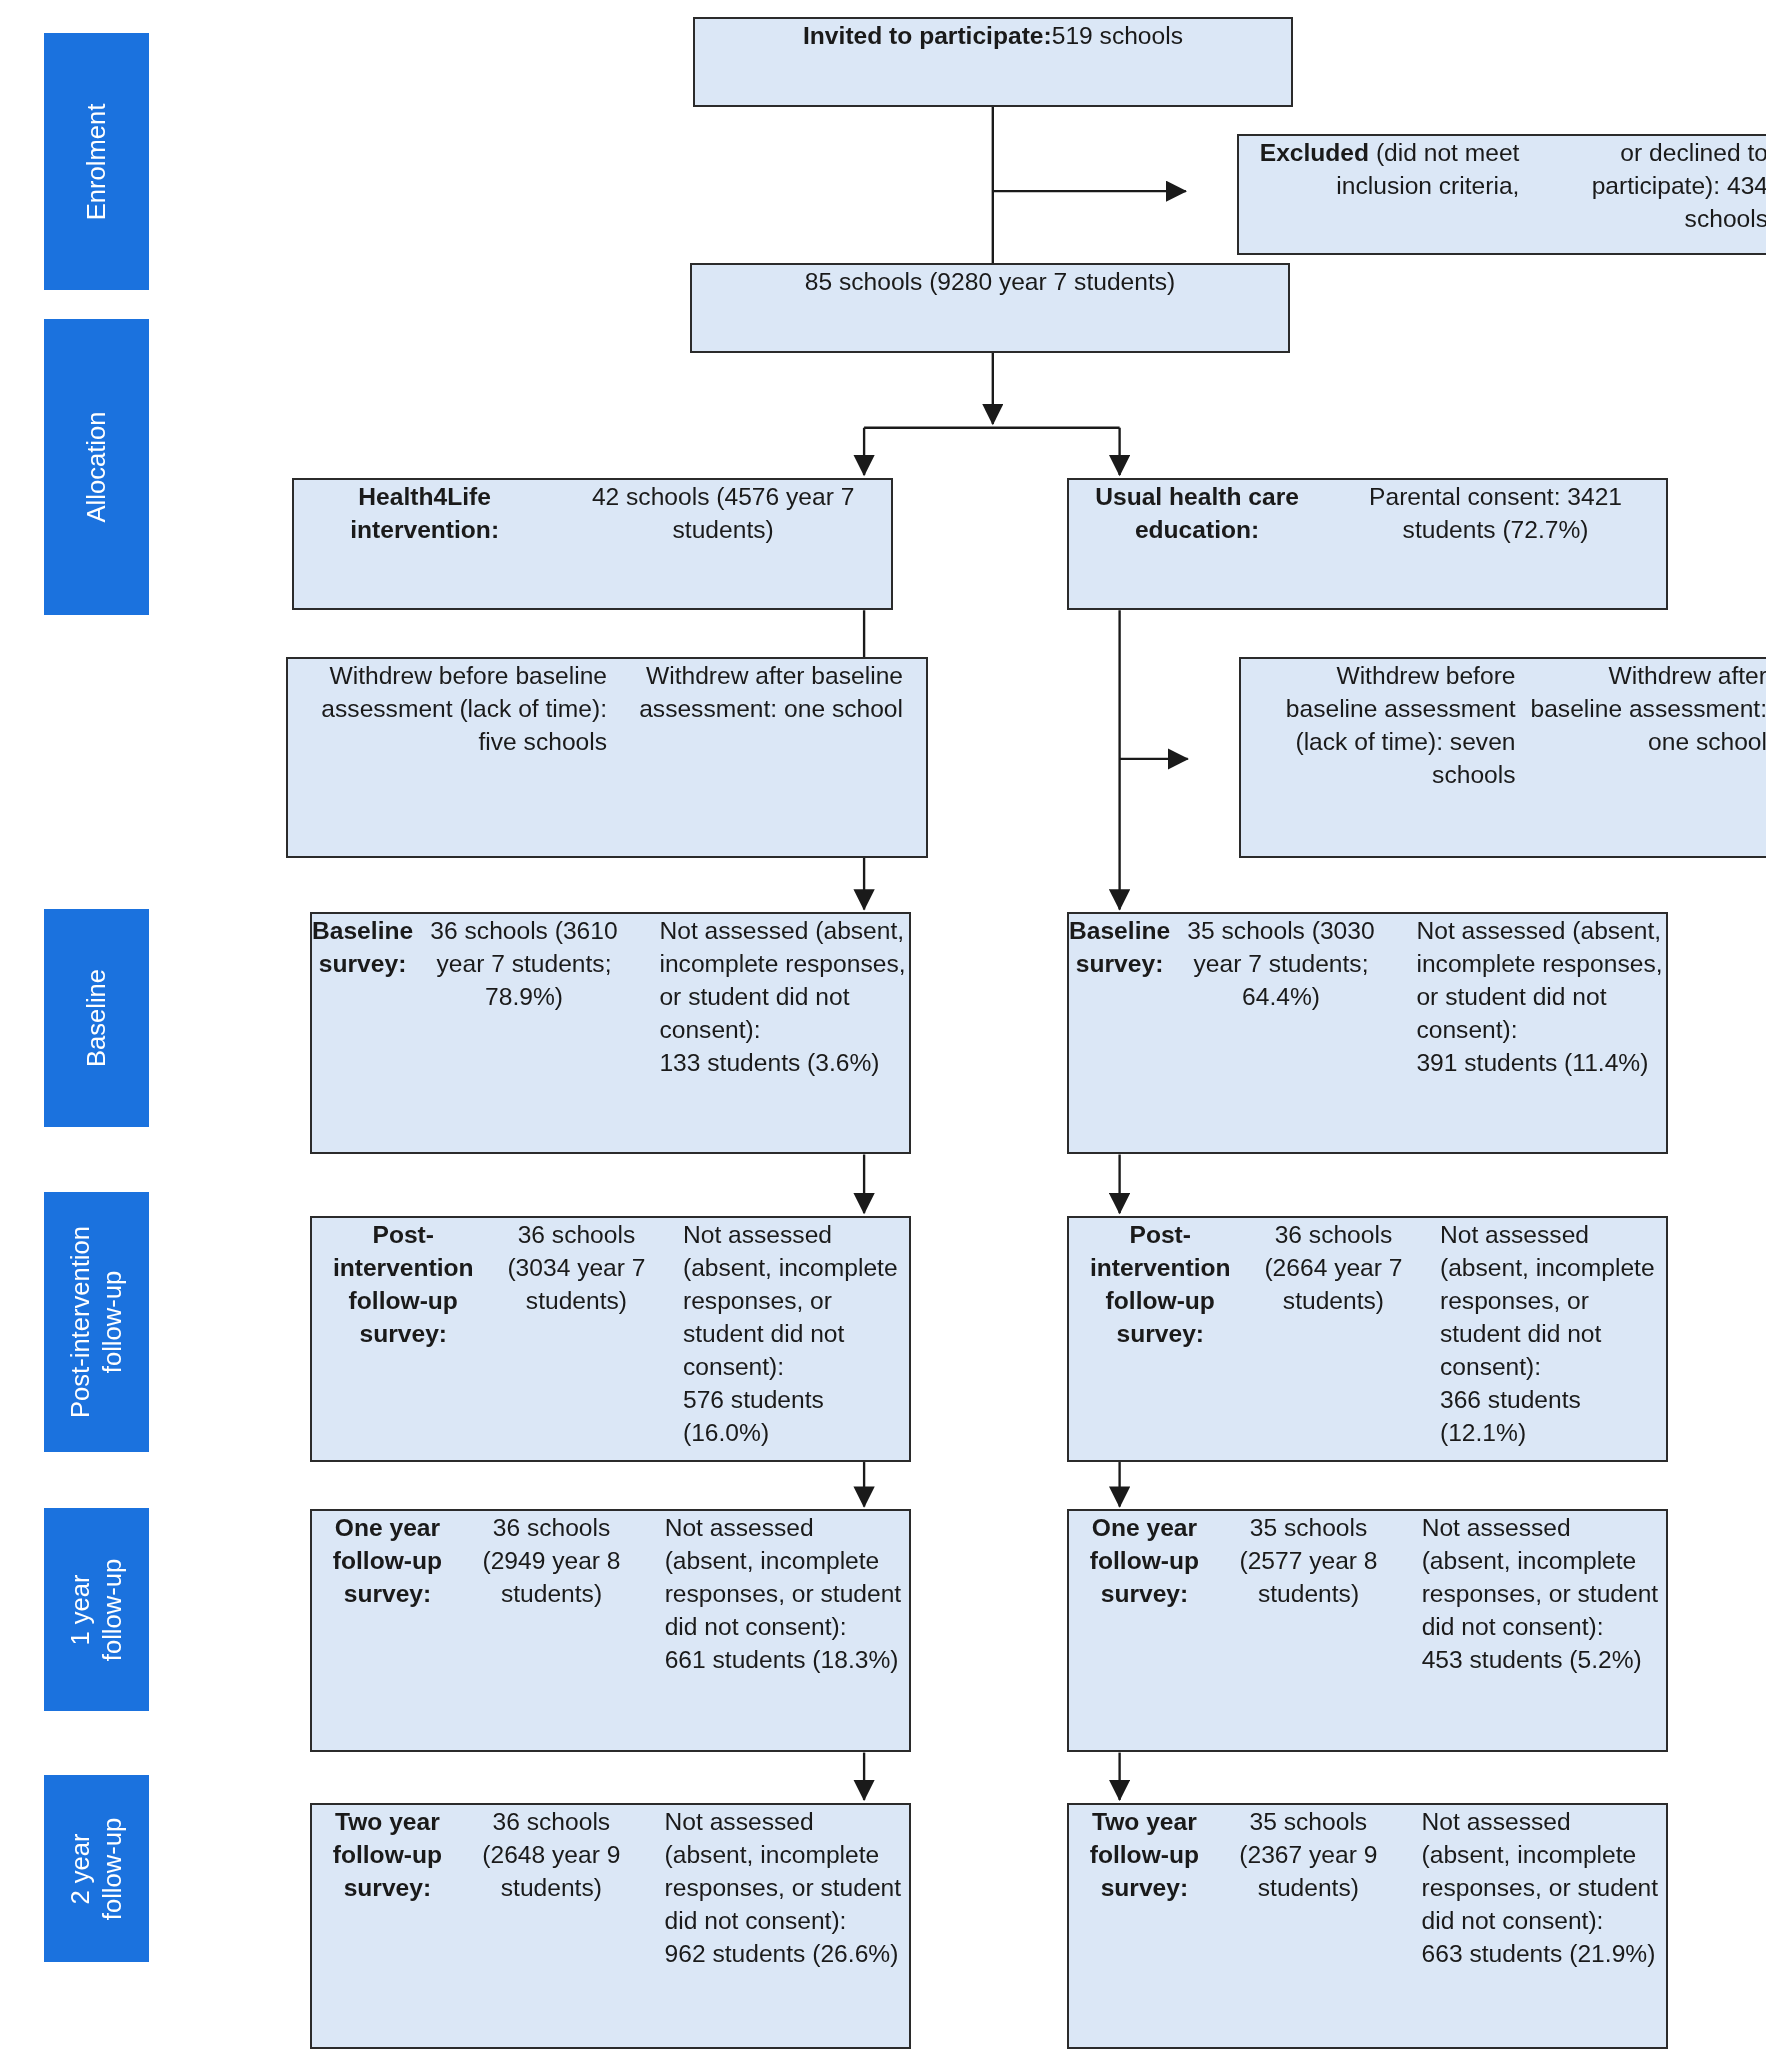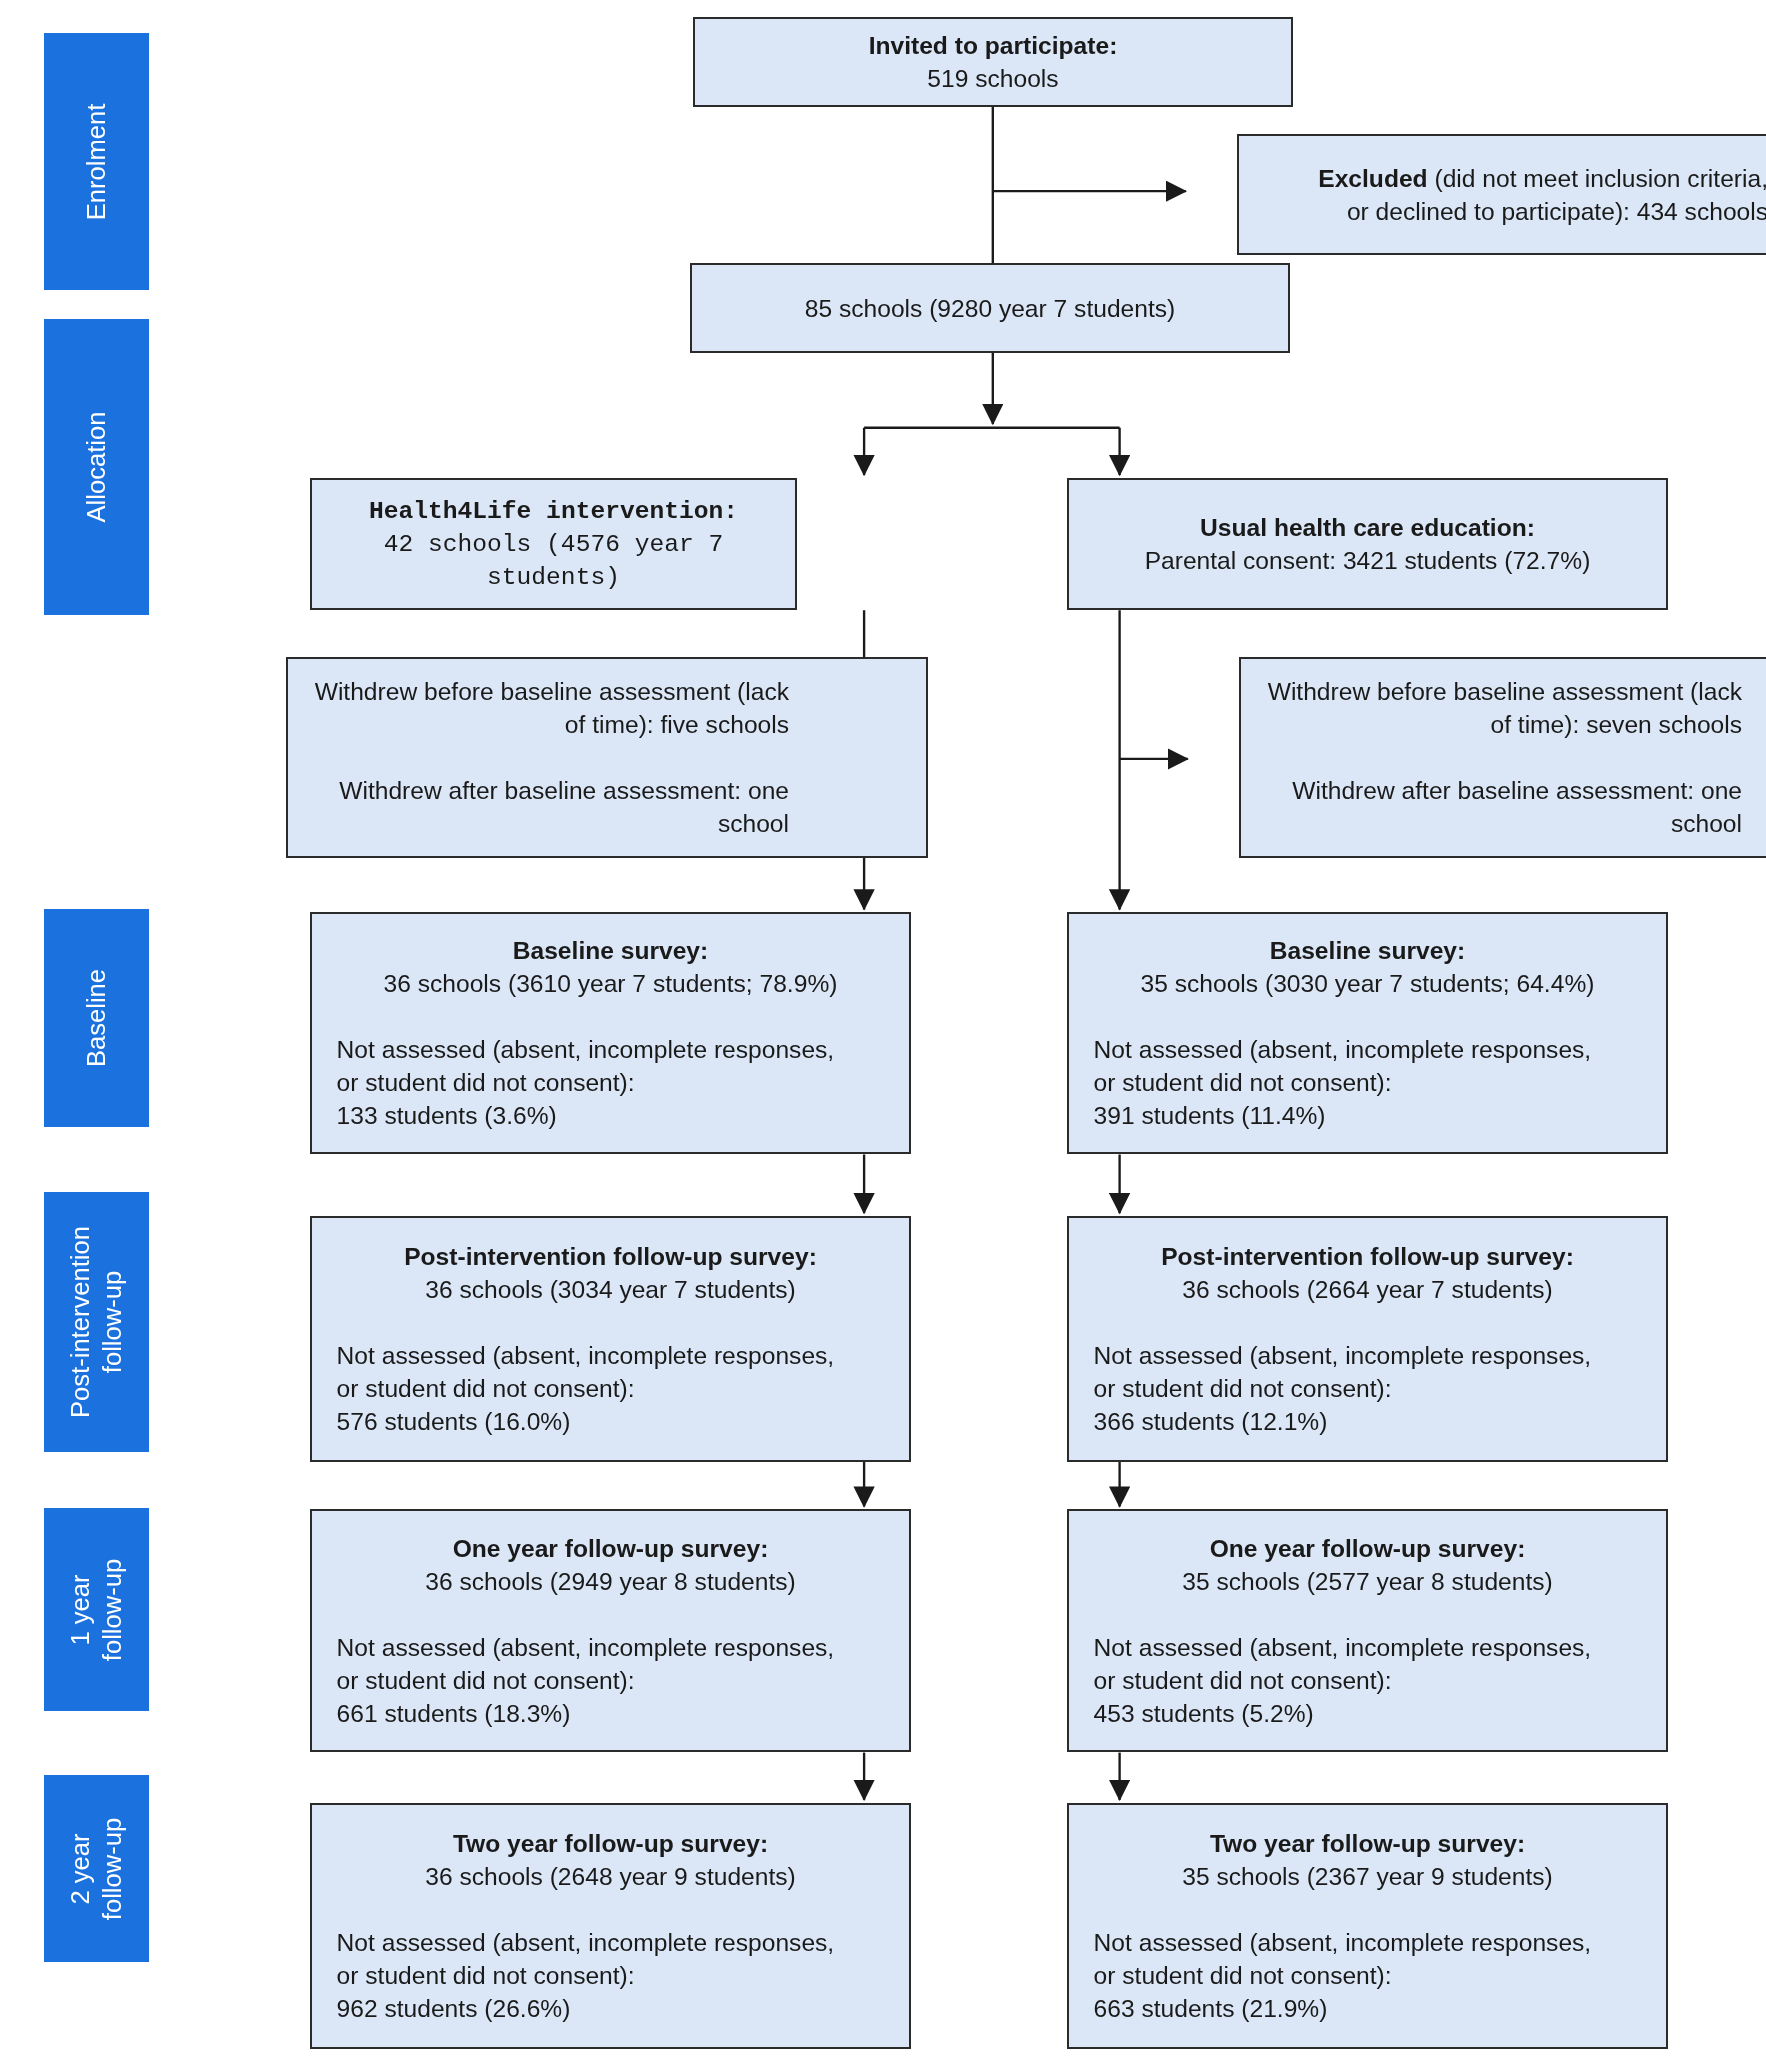--- a/index.html
+++ b/index.html
@@ -14,21 +14,21 @@
   }
   .rail-label {
     transform:rotate(-90deg); white-space:nowrap; text-align:center;
     color:#ffffff; font-size:25.6px; font-weight:500; line-height:32px;
   }
   .rail-label span { display:block; }
   .box {
     position:absolute; box-sizing:border-box;
     background:#dbe7f6; border:2.8px solid #2b2b2b;
     font-size:24.6px; line-height:33px;
-    display:flex; flex-direction:column; justify-content:center;
+    display:flex; flex-direction:row; justify-content:center;
   }
   .box.center { text-align:center; }
   .box.leftpad { padding-left:23px; padding-right:23px; text-align:right;margin-left:48px; }
   .b { font-weight:bold; }
   .gap { height:33px; }
   .na-block { padding-left:24.6px; text-align:left; width:511px; }
   .wd-para { width:478px; }
 </style>
 </head>
 <body>
@@ -102,21 +102,21 @@
 
   <div class="box leftpad" style="left:1189px;top:134px;width:556px;height:121px;padding-left:15px;">
     <div><span class="b">Excluded</span><span> (did not meet inclusion criteria,</span></div>
     <div>or declined to participate): 434 schools</div>
   </div>
 
   <div class="box center" style="left:690px;top:263px;width:600px;height:90px;">
     <div>85 schools (9280 year 7 students)</div>
   </div>
 
-  <div class="box center" style="left:310px;top:478px;width:487px;height:132px;font-family:Liberation Mono, monospace;">
+  <div class="box center" style="left:292px;top:478px;width:601px;height:132px;">
     <div class="b">Health4Life intervention:</div>
     <div>42 schools (4576 year 7 students)</div>
   </div>
   <div class="box center" style="left:1067px;top:478px;width:601px;height:132px;">
     <div class="b">Usual health care education:</div>
     <div>Parental consent: 3421 students (72.7%)</div>
   </div>
 
   <div class="box leftpad" style="left:238px;top:657px;width:642px;height:201px;">
     <div class="wd-para">Withdrew before baseline assessment (lack of time): five schools</div>

